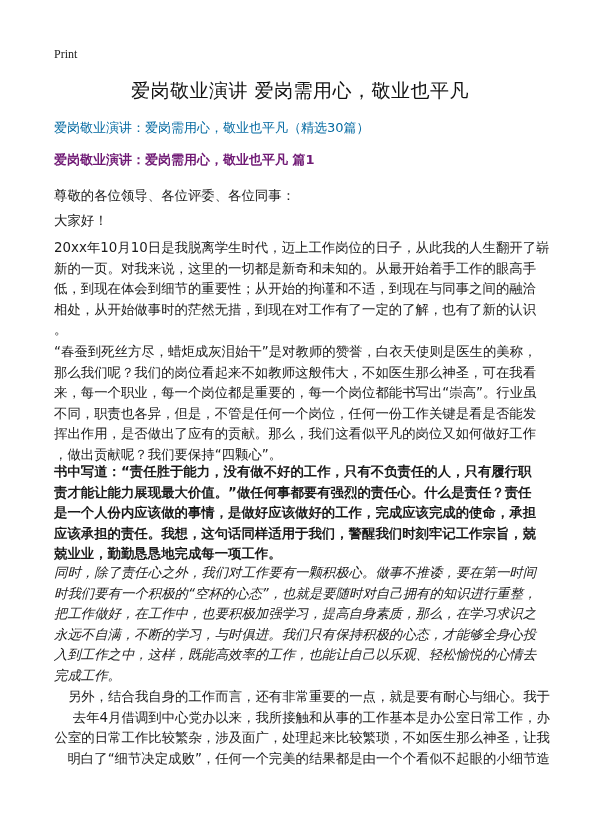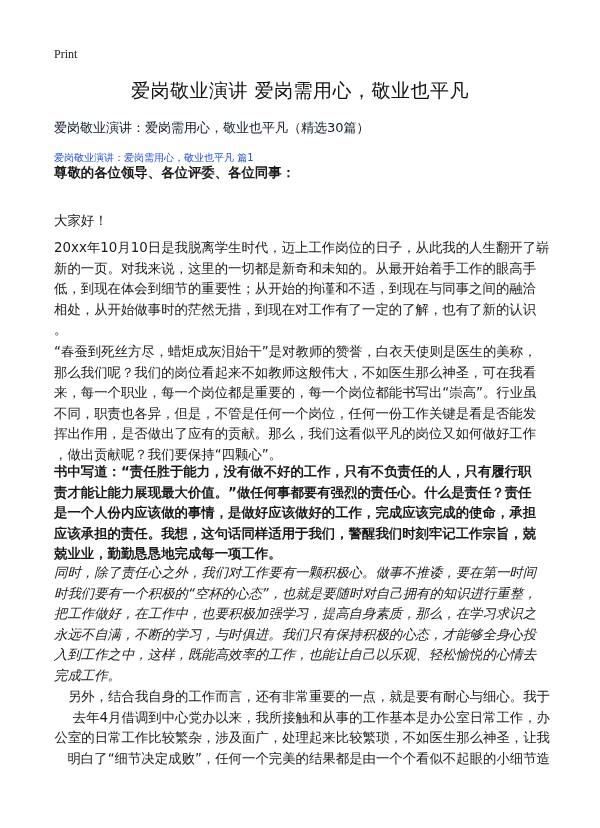--- a/index.html
+++ b/index.html
@@ -40,29 +40,29 @@
       font-weight: normal;
       letter-spacing: 0.5px;
       color: #111;
       margin: 0;
     }
     .subtitle {
       position: absolute;
       left: 54px;
       top: 119px;
       font-size: 13px;
-      color: #0f172a;
+      color: #0369a1;
     }
     .section-heading {
       position: absolute;
       left: 54px;
       top: 151px;
-      font-size: 10px;
-      font-weight: normal;
-      color: #1d4ed8;
+      font-size: 13px;
+      font-weight: bold;
+      color: #701a75;
     }
     .para {
       position: absolute;
       left: 54px;
       width: 496px;
       font-size: 13.4px;
       line-height: 20.5px;
       color: #1a1a1a;
       margin: 0;
       word-break: break-all;
@@ -78,21 +78,21 @@
 <div class="page">
 
   <div class="print-label">Print</div>
 
   <h1 class="doc-title">爱岗敬业演讲 爱岗需用心，敬业也平凡</h1>
 
   <div class="subtitle">爱岗敬业演讲：爱岗需用心，敬业也平凡（精选30篇）</div>
 
   <div class="section-heading">爱岗敬业演讲：爱岗需用心，敬业也平凡 篇1</div>
 
-  <p class="para" style="top:163px;font-weight:bold;">尊敬的各位领导、各位评委、各位同事：</p>
+  <p class="para" style="top:186px;">尊敬的各位领导、各位评委、各位同事：</p>
 
   <p class="para" style="top:211px;">大家好！</p>
 
   <p class="para" style="top:238px;">
     <span class="line">20xx年10月10日是我脱离学生时代，迈上工作岗位的日子，从此我的人生翻开了崭</span>
     <span class="line">新的一页。对我来说，这里的一切都是新奇和未知的。从最开始着手工作的眼高手</span>
     <span class="line">低，到现在体会到细节的重要性；从开始的拘谨和不适，到现在与同事之间的融洽</span>
     <span class="line">相处，从开始做事时的茫然无措，到现在对工作有了一定的了解，也有了新的认识</span>
     <span class="line">。</span>
   </p>

